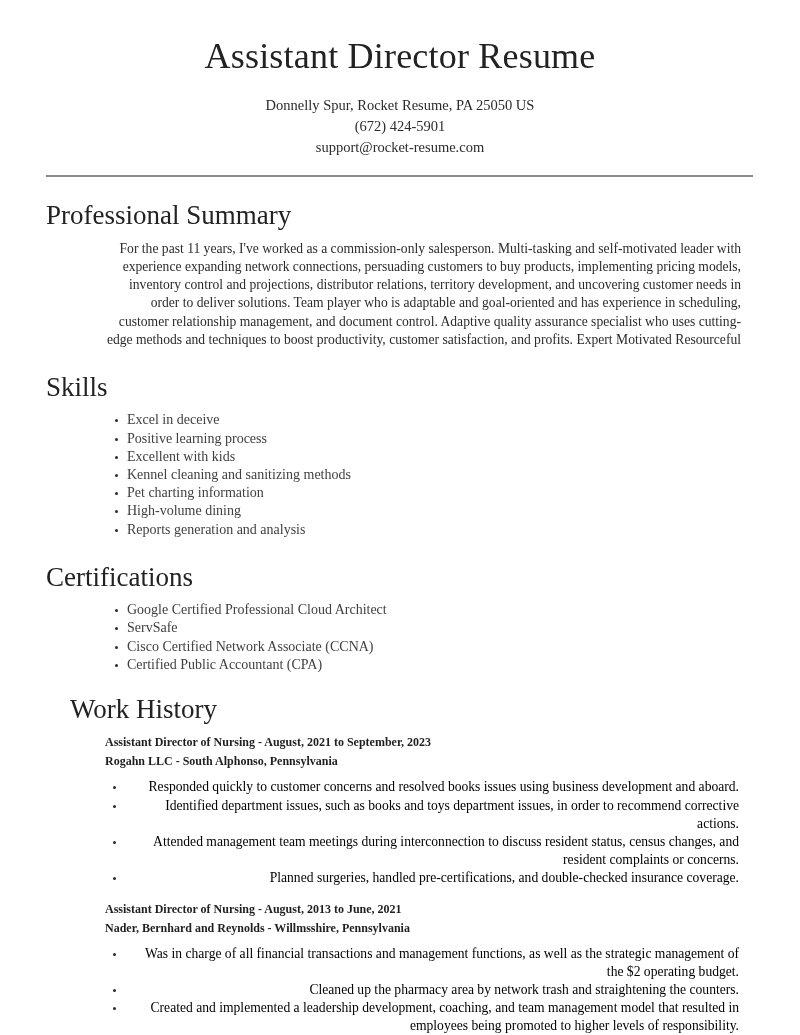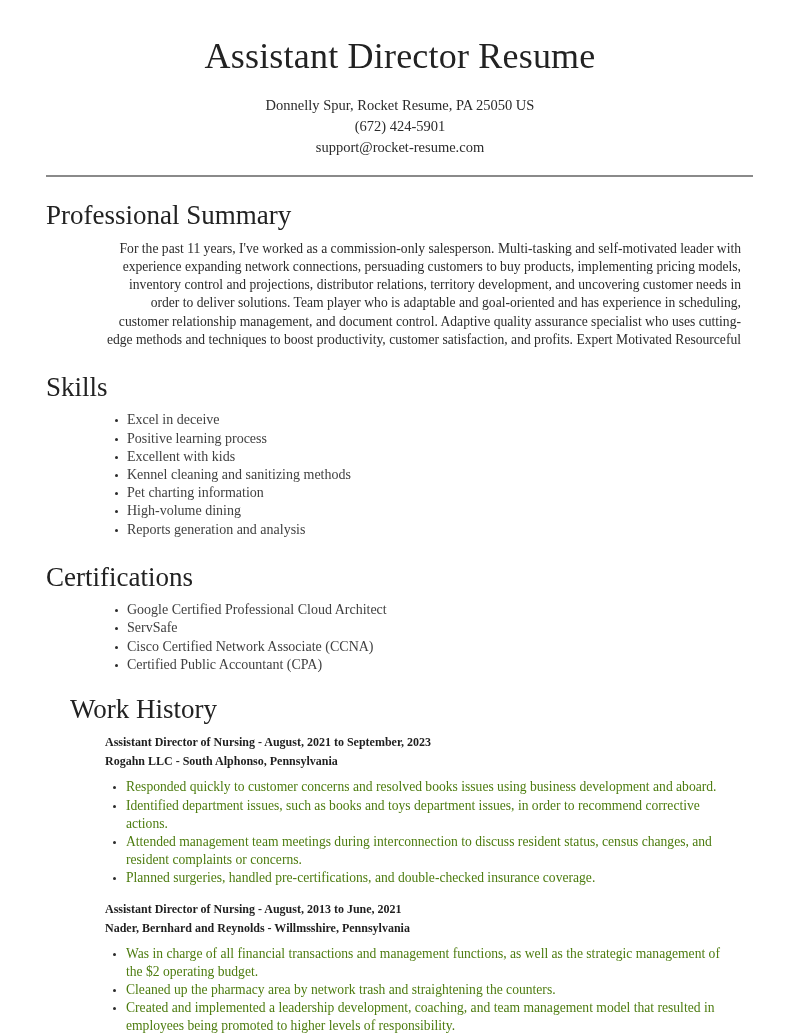--- a/index.html
+++ b/index.html
@@ -134,21 +134,22 @@
   .job-bullets {
     list-style: none;
     margin: 7px 0 0 0;
     padding: 0 14px 0 7px;
   }
   .job-bullets > li {
     position: relative;
     font-size: 13.6px;
     line-height: 18.2px;
     padding-left: 14px;
-    color: #4d7c0f;
+    color: #000000;
+    text-align: right;
   }
   .job-bullets > li::before {
     content: "";
     position: absolute;
     left: 1px;
     top: 8px;
     width: 3px;
     height: 3px;
     background: #2b2b2b;
     border-radius: 50%;

